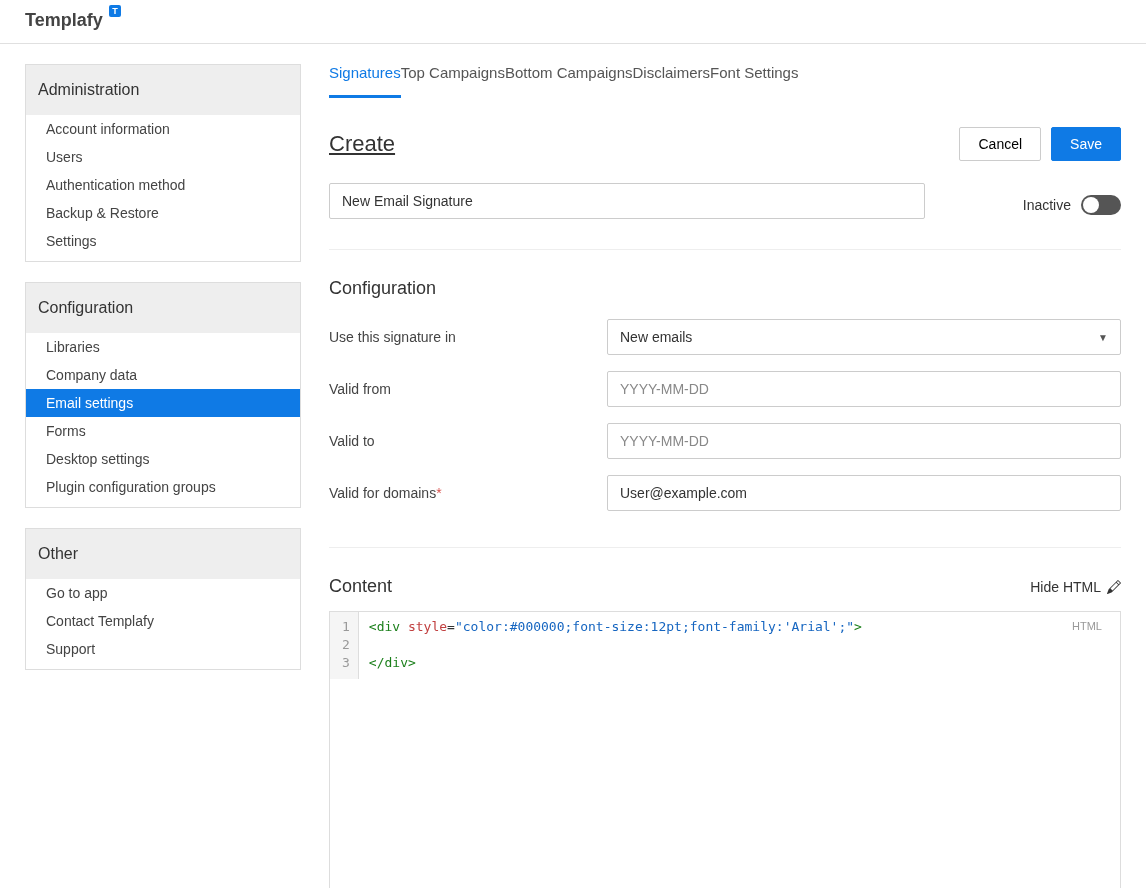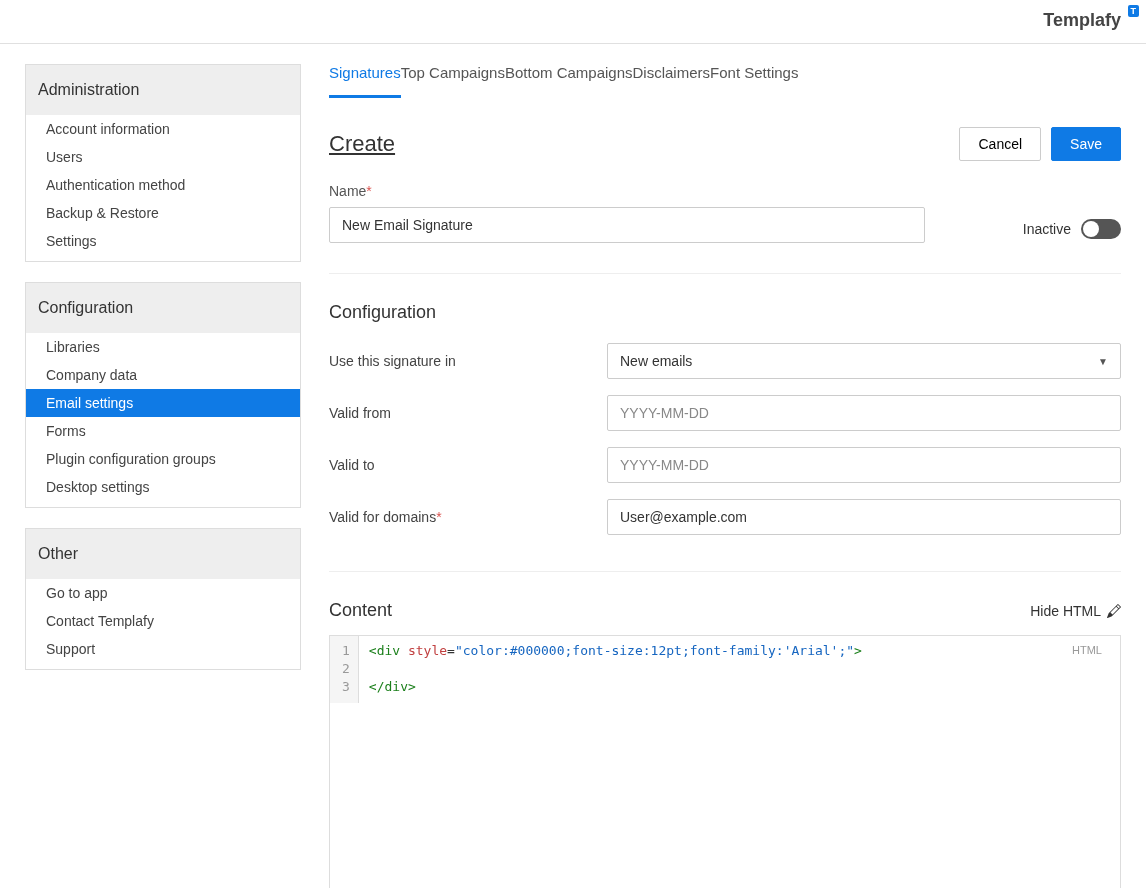--- a/index.html
+++ b/index.html
@@ -1,17 +1,17 @@
 <!DOCTYPE html>
 <html><head>
 <meta charset="utf-8">
 <style>
 * { margin:0; padding:0; box-sizing:border-box; }
 body { font-family:-apple-system,BlinkMacSystemFont,"Segoe UI",Arial,sans-serif; font-size:14px; color:#333; background:#fff; }
-.header { padding:10px 25px; border-bottom:1px solid #e0e0e0; height:44px;text-align:right; }
+.header { padding:10px 25px; border-bottom:1px solid #e0e0e0; height:44px; }
 .logo { font-size:18px; font-weight:600; color:#444; position:relative; display:inline-block; }
 .logo-badge { position:absolute; top:-5px; right:-18px; background:#0f7ae5; color:#fff; font-size:9px; font-weight:bold; padding:1px 3px; border-radius:2px; }
 .container { display:flex; padding:20px 25px; gap:28px; }
 .sidebar { width:276px; flex-shrink:0; }
 .sidebar-section { border:1px solid #ddd; margin-bottom:20px; }
 .sidebar-header { background:#eee; padding:16px 12px; font-size:16px; font-weight:500; color:#333; }
 .sidebar-item { padding:6px 20px; font-size:14px; color:#444; cursor:pointer; }
 .sidebar-item:first-of-type { padding-top:12px; }
 .sidebar-item:last-of-type { padding-bottom:12px; }
 .sidebar-item.active { background:#0f7ae5; color:#fff; margin:0; padding-left:20px; }
@@ -71,22 +71,22 @@
         <div class="sidebar-item">Authentication method</div>
         <div class="sidebar-item">Backup &amp; Restore</div>
         <div class="sidebar-item">Settings</div>
       </div>
       <div class="sidebar-section">
         <div class="sidebar-header">Configuration</div>
         <div class="sidebar-item">Libraries</div>
         <div class="sidebar-item">Company data</div>
         <div class="sidebar-item active">Email settings</div>
         <div class="sidebar-item">Forms</div>
+        <div class="sidebar-item">Desktop settings</div>
         <div class="sidebar-item">Plugin configuration groups</div>
-        <div class="sidebar-item">Desktop settings</div>
       </div>
       <div class="sidebar-section">
         <div class="sidebar-header">Other</div>
         <div class="sidebar-item">Go to app</div>
         <div class="sidebar-item">Contact Templafy</div>
         <div class="sidebar-item">Support</div>
       </div>
     </div>
 
   <div class="main">
@@ -101,21 +101,20 @@
     <div class="page-row">
       <div class="page-title">Create</div>
       <div class="buttons">
         <button class="btn">Cancel</button>
         <button class="btn btn-primary">Save</button>
       </div>
     </div>
 
     <div class="name-row">
       <div class="name-field">
-        <label class="field-label"><span>Name</span><span class="required">*</span></label>
         <input type="text" value="New Email Signature" style="">
       </div>
       <div class="inactive-toggle">
         <span>Inactive</span>
         <div class="toggle"></div>
       </div>
     </div>
 
     <div class="config-section">
       <div class="section-title">Configuration</div>

